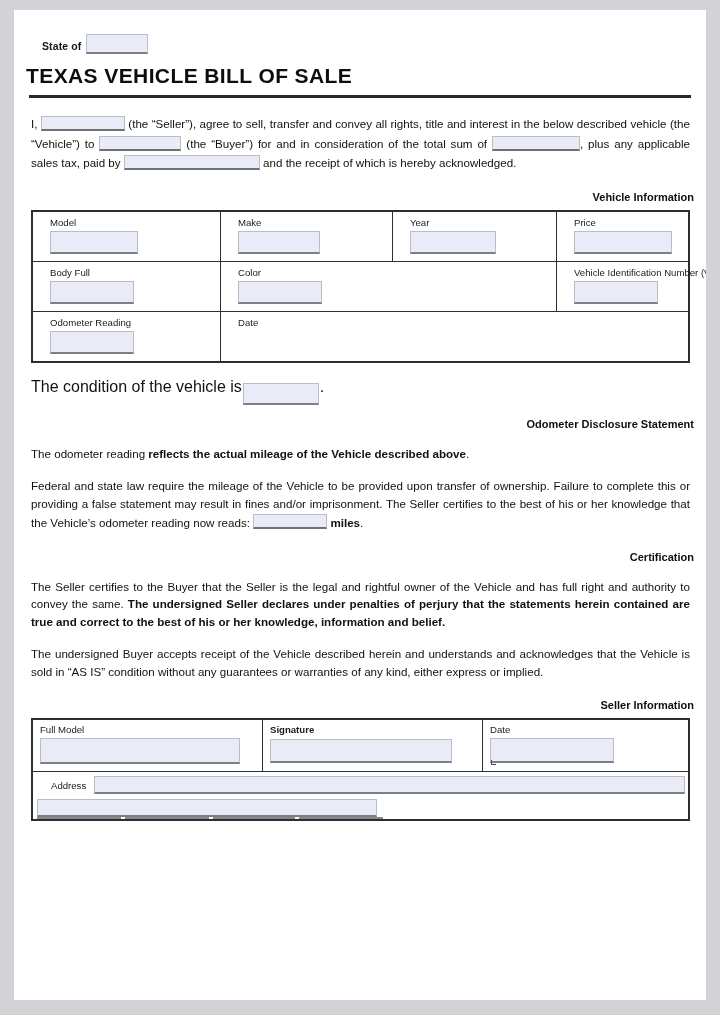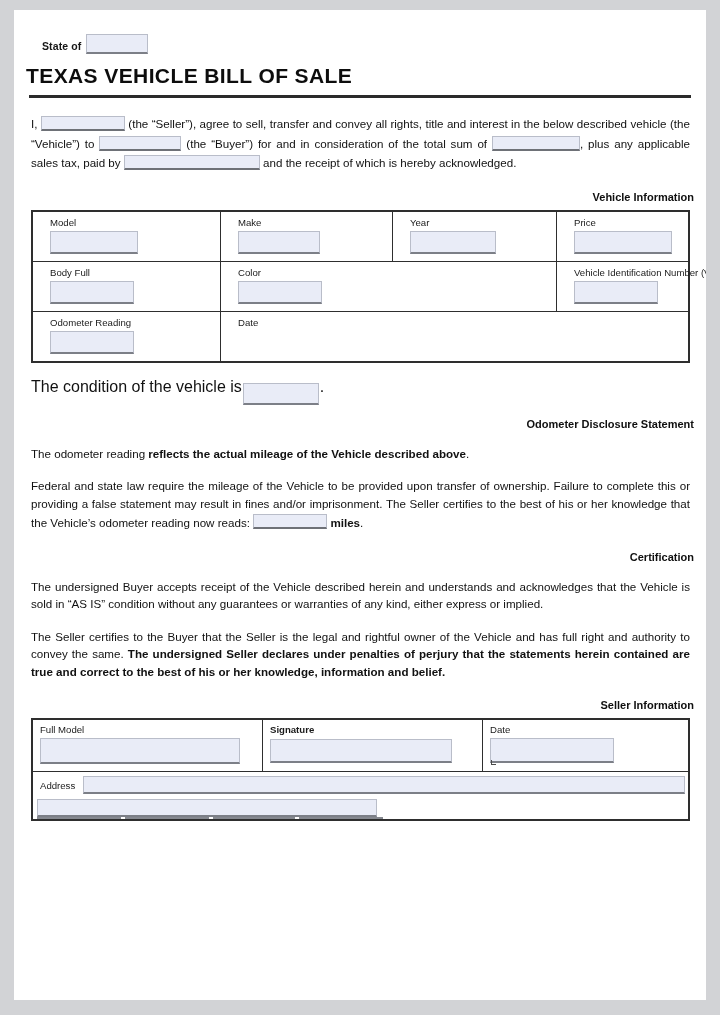--- a/index.html
+++ b/index.html
@@ -190,21 +190,21 @@
   .st-name { width: 222px; }
   .st-sig  { width: 212px; font-weight: bold; }
   .sf-name { width: 200px; height: 26px; margin-top: 2px; }
   .sf-sig  { width: 182px; height: 24px; margin-top: 3px; }
   .sf-date { width: 124px; height: 25px; margin-top: 2px; }
 
   .addr-cell { padding: 0 !important; }
   .addr-row {
     display: flex;
     align-items: center;
-    padding: 4px 0 0 7px;
+    padding: 4px 0 0 18px;
   }
   .addr-label {
     font-size: 9.6px;
     color: #1a1a1a;
     white-space: nowrap;
     margin-right: 8px;
   }
   .addr-fld {
     flex: 1;
     height: 18px;
@@ -326,25 +326,25 @@
   </div>
 
   <div class="para">
     <span>Federal and state law require the mileage of the Vehicle to be provided upon transfer of ownership. Failure to complete this or providing a false statement may result in fines and/or imprisonment. The Seller certifies to the best of his or her knowledge that the Vehicle’s odometer reading now reads:</span>
     <span class="inline-fld if-odo"></span>
     <b>miles</b><span>.</span>
   </div>
 
   <div class="sec-head">Certification</div>
 
-  <div class="para">The undersigned Buyer accepts receipt of the Vehicle described herein and understands and acknowledges that the Vehicle is sold in “AS IS” condition without any guarantees or warranties of any kind, either express or implied.</div>
-
   <div class="para">
     <span>The Seller certifies to the Buyer that the Seller is the legal and rightful owner of the Vehicle and has full right and authority to convey the same. </span><b>The undersigned Seller declares under penalties of perjury that the statements herein contained are true and correct to the best of his or her knowledge, information and belief.</b>
   </div>
+
+  <div class="para">The undersigned Buyer accepts receipt of the Vehicle described herein and understands and acknowledges that the Vehicle is sold in “AS IS” condition without any guarantees or warranties of any kind, either express or implied.</div>
 
   <div class="sec-head">Seller Information</div>
 
   <table class="stbl">
     <tbody>
           <tr>
       <td class="st-name">
         <div class="cell-label">Full Model</div>
         <div class="fld sf-name"></div>
       </td>

